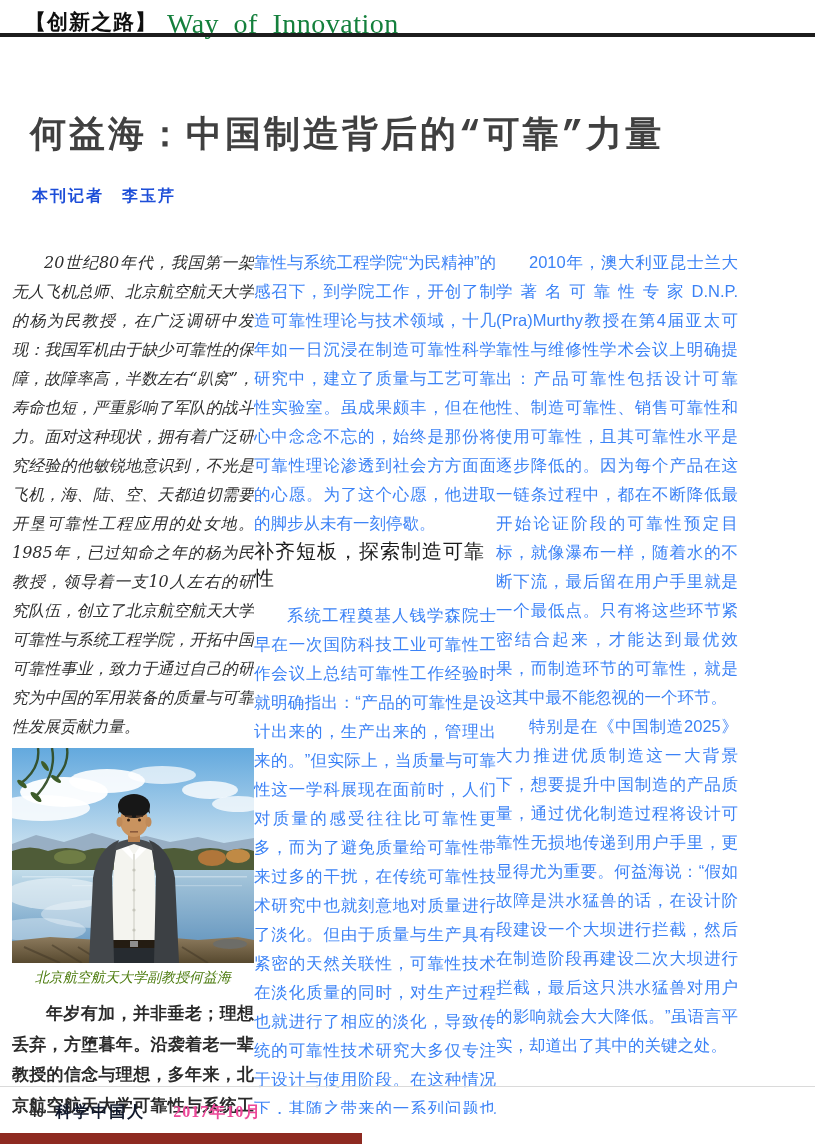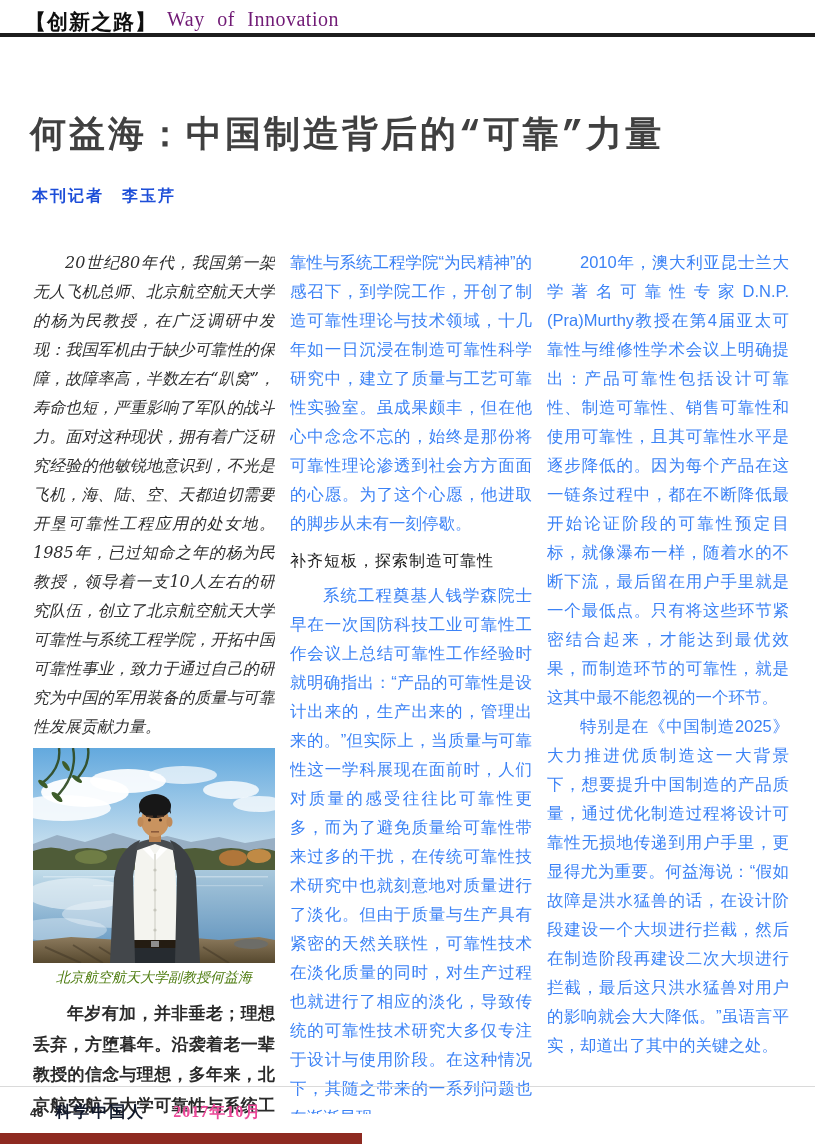--- a/index.html
+++ b/index.html
@@ -5,43 +5,43 @@
   html,body{margin:0;padding:0;}
   body{
     width:815px;height:1145px;position:relative;overflow:hidden;
     background:#ffffff;color:#3a3a3a;
     font-family:"Liberation Sans",sans-serif;
   }
   .abs{position:absolute;}
   
   .masthead{left:25px;top:8px;display:flex;align-items:flex-start;gap:10px;}
   .section-cn{font-family:"Liberation Serif",serif;font-weight:700;font-size:21px;color:#101010;letter-spacing:1px;}
-  .section-en{font-family:"Liberation Serif",serif;font-size:20px;color:#701a75;letter-spacing:.5px;word-spacing:7px;}
+  .section-en{font-family:"Liberation Serif",serif;font-size:28px;color:#15803d;letter-spacing:.5px;word-spacing:7px;}
   .header-rule{left:0;right:0;top:33px;height:4px;background:#1d1d1d;}
   
   .article-title{
     left:30px;top:110px;width:760px;
     font-family:Liberation Mono, monospace;font-weight:700;
     font-size:36px;color:#404040;letter-spacing:3px;white-space:nowrap;
   }
   .byline{left:32px;top:186px;font-size:16px;font-weight:700;color:#1d4ed8;letter-spacing:2px;}
   
-  .columns{left:33px;top:248px;width:756px;height:866px;display:flex;gap:15px;}
+  .columns{left:12px;top:248px;width:756px;height:866px;display:flex;}
   .col{width:242px;flex:0 0 242px;overflow:hidden;}
   p{margin:0;text-align:justify;}
   .kai{
     font-family:"DejaVu Serif",serif;font-style:italic;
     font-size:16px;line-height:29px;color:#2d2d2d;text-indent:2em;
   }
   .hei{font-size:16.5px;line-height:29px;color:#3b82f6;text-indent:2em;}
   .hei-strong{font-size:17px;line-height:30.5px;font-weight:600;color:#2a2a2a;text-indent:2em;}
   .no-indent{text-indent:0;}
   .sec-heading{
-    font-size:16px;font-weight:500;color:#1b1b1b;letter-spacing:1px;
-    margin:13px 0 9px 0;text-align:left;text-indent:0;
+    font-size:20px;font-weight:500;color:#1b1b1b;letter-spacing:1px;
+    margin:0 0 9px 0;text-align:left;text-indent:0;
   }
   
   .photo-frame{width:242px;height:215px;margin-top:7px;overflow:hidden;background:#9cc4de;}
   .photo-frame svg{display:block;}
   .photo-caption{
     font-family:"DejaVu Serif",serif;font-style:italic;
     font-size:14px;color:#4d7c0f;text-align:center;margin:6px 0 12px 0;text-indent:0;
   }
   
   .footer-hairline{left:0;right:0;top:1086px;height:1px;background:#dadada;}

